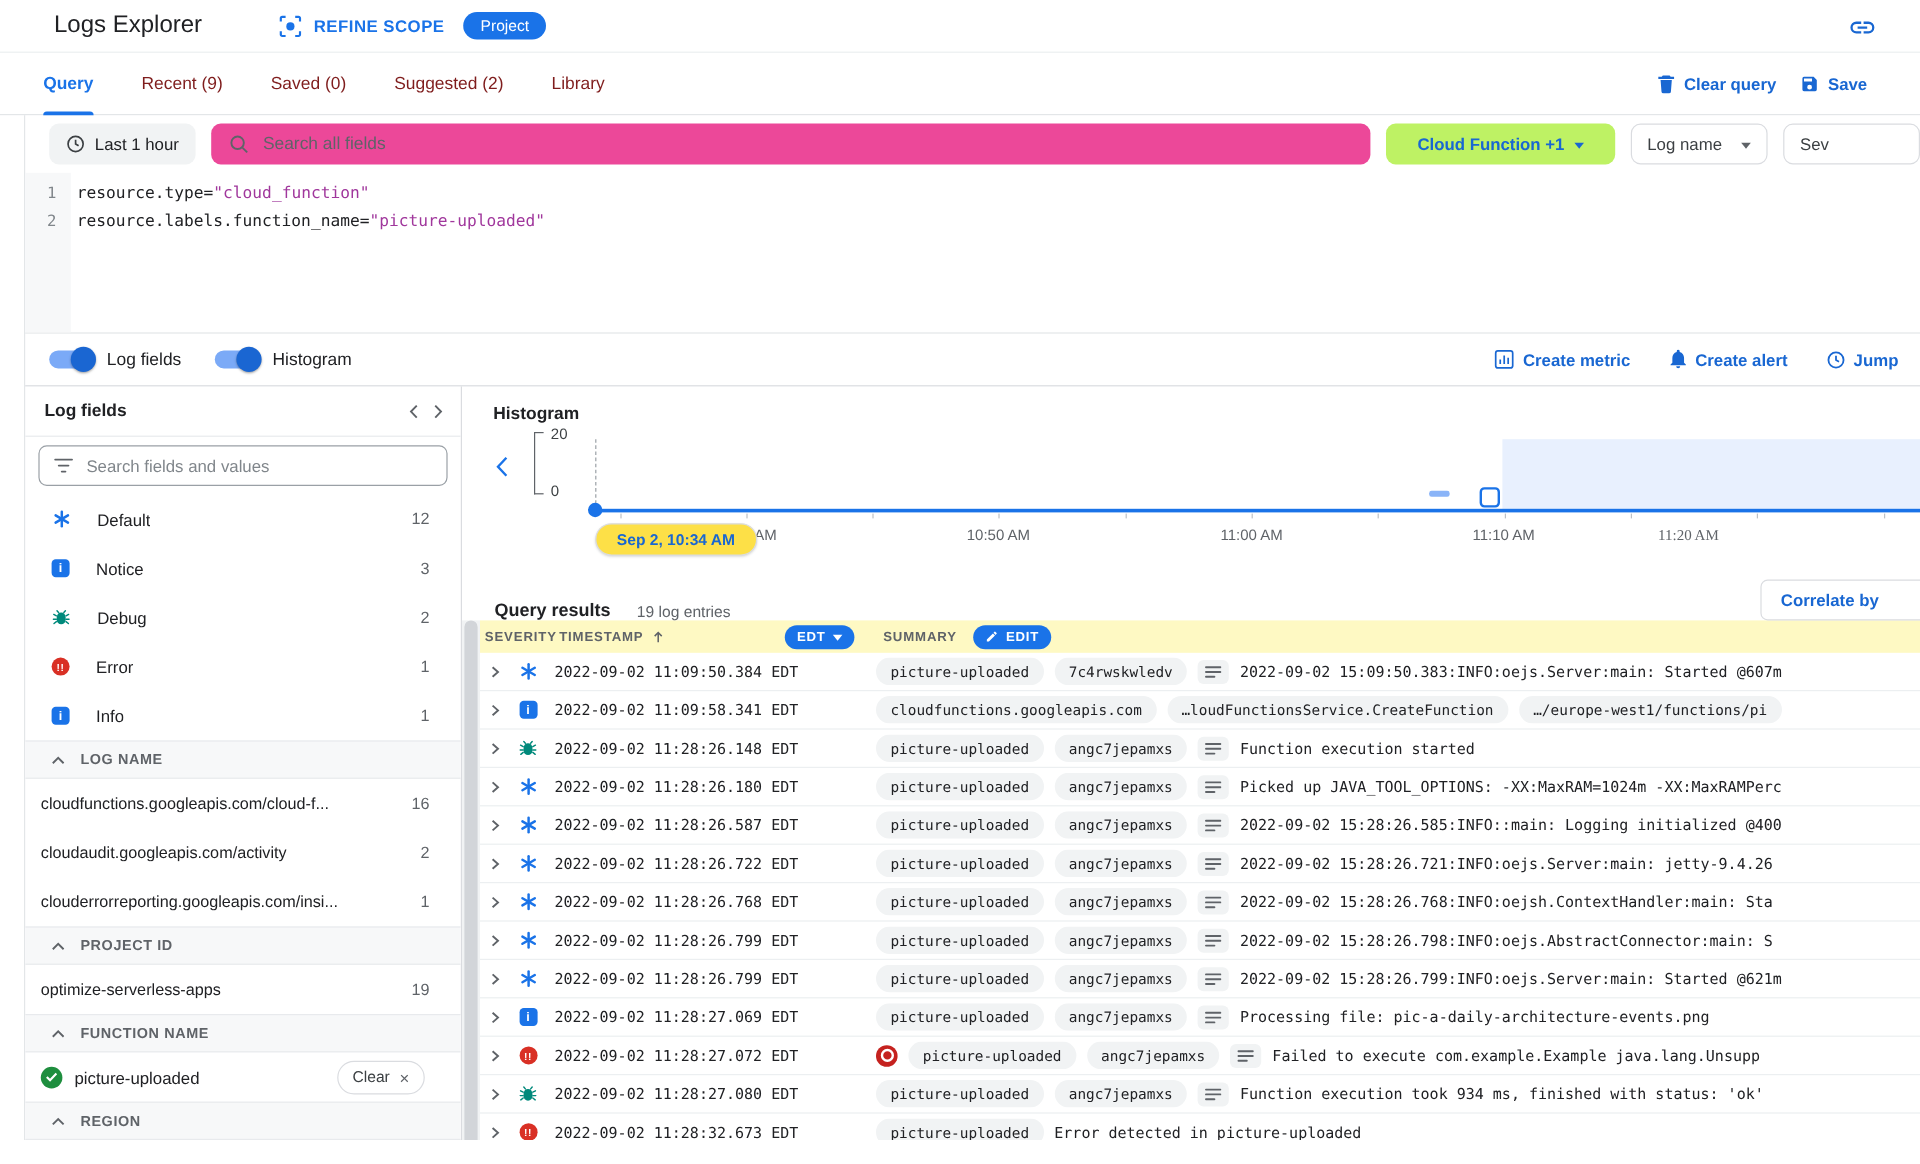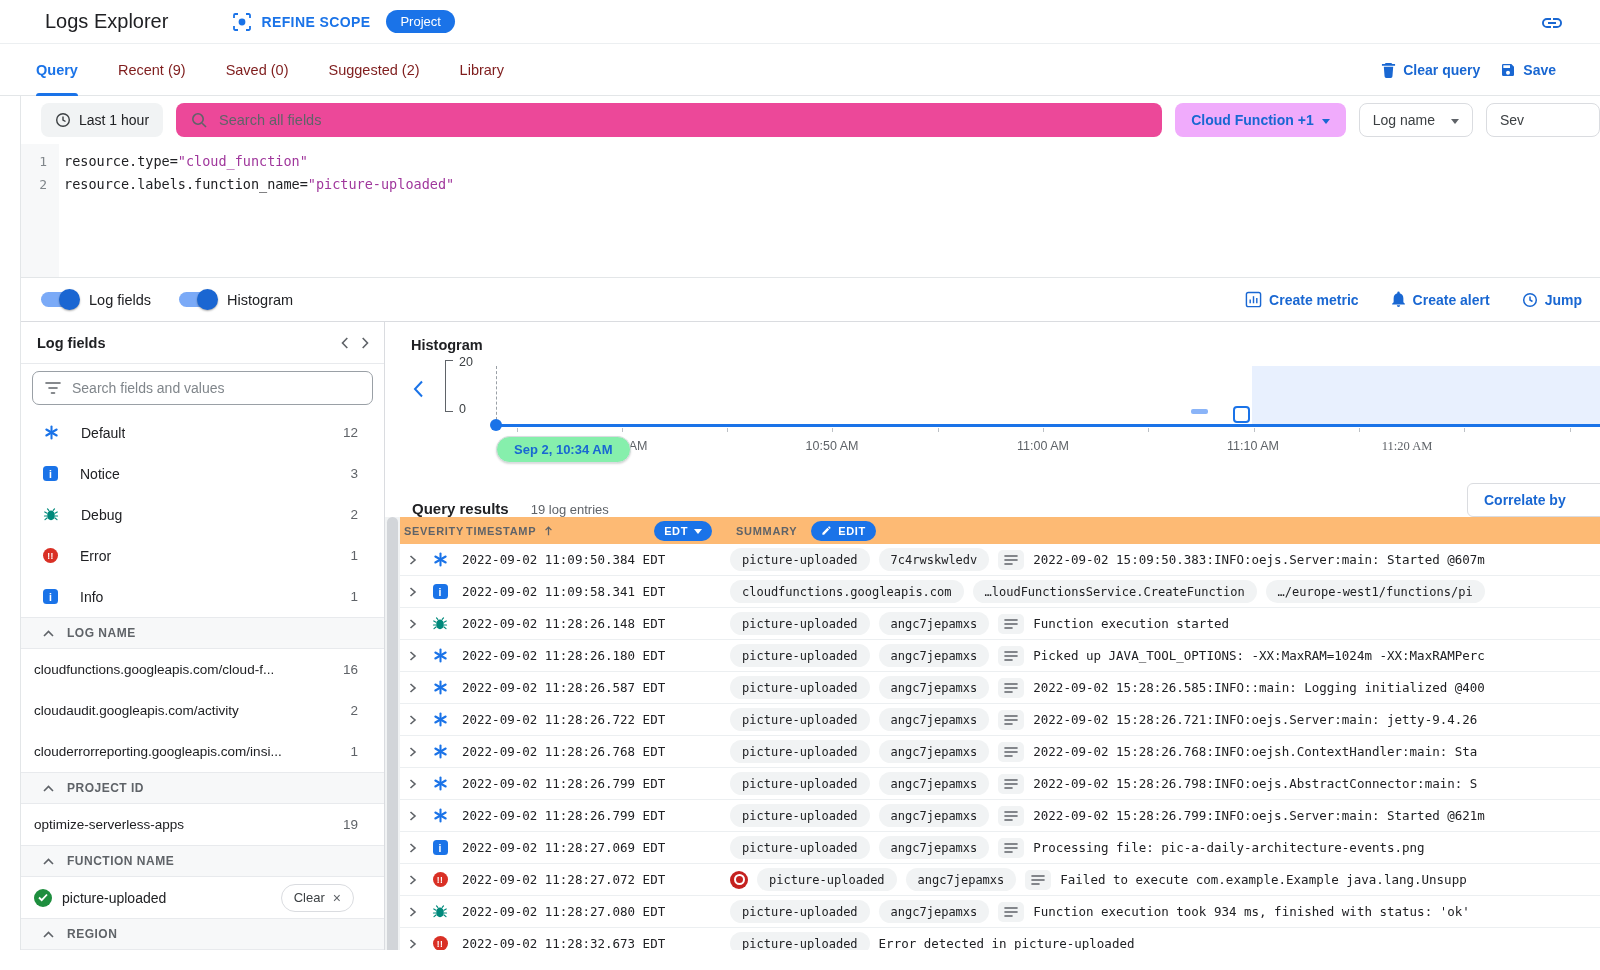--- a/index.html
+++ b/index.html
@@ -27,21 +27,21 @@
   
   .content{margin-left:20px;width:1580px;border-left:1px solid #e3e6e8;display:flex;flex-direction:column;height:874px}
 
   
   .querybar{height:48px;display:flex;align-items:center;gap:13px;padding-left:20px;flex:none}
   .pill{height:34px;display:flex;align-items:center;gap:8px;border-radius:8px;font-size:14px;cursor:pointer;white-space:nowrap;flex:none}
   .pill-gray{background:#f1f3f4;padding:0 14px;color:#202124}
   .searchbar{flex:1;min-width:0;background:#ec4899;border-radius:8px;height:34px;display:flex;align-items:center;gap:11px;padding:0 14px}
   .searchbar input{border:none;outline:none;background:transparent;flex:1;font-size:14.5px;color:#202124;font-family:"Liberation Sans",sans-serif}
   .searchbar input::placeholder{color:#5f6368}
-  .pill-blue{background:#f0abfc;color:#1967d2;font-weight:bold;padding:0 16px}
+  .pill-blue{background:#bef264;color:#1967d2;font-weight:bold;padding:0 26px}
   .pill-outline{border:1px solid #dadce0;background:#fff;color:#3c4043;padding:0 13px;min-width:110px}
   .caret{width:0;height:0;border-left:4.5px solid transparent;border-right:4.5px solid transparent;border-top:5px solid currentColor;margin-top:2px}
 
   
   .editor{height:134px;display:flex;border-bottom:1px solid #e3e6e8;flex:none}
   .gutter{width:38px;background:#f7f8f9;padding:6px 12px 0 0;text-align:right;color:#80868b;font-size:13px;line-height:23px;flex:none}
   .code{padding:6px 0 0 5px;font-size:13.5px;line-height:23px;flex:1;cursor:text}
   .code .str{color:#a0379c}
   .code .key{color:#202124}
 
@@ -97,32 +97,32 @@
   .ylab.top{left:74px;top:33px}
   .ylab.bot{left:74px;top:80px}
   .sel-region{position:absolute;left:867px;top:44px;width:360px;height:59px;background:#e8f0fe}
   .dash-line{position:absolute;left:111px;top:44px;height:59px;border-left:1px dashed #9aa0a6}
   .axis{position:absolute;left:111px;right:0;top:102px;height:2.5px;background:#1a73e8}
   .axis-dot{position:absolute;left:105px;top:97px;width:12px;height:12px;border-radius:50%;background:#1a73e8;cursor:grab}
   .hbar{position:absolute;left:806px;top:87px;width:17px;height:5px;background:#8ab4f8;border-radius:2px}
   .handle{position:absolute;left:848px;top:84px;width:17px;height:17px;background:#fff;border:2px solid #1a73e8;border-radius:4px;cursor:grab}
   .tick{position:absolute;top:105.5px;width:1px;height:4px;background:#bdc1c6}
   .tlab{position:absolute;top:117px;font-size:12.5px;color:#5f6368;transform:translateX(-50%);white-space:nowrap}
-  .marker-pill{position:absolute;left:111px;top:114px;height:27px;display:flex;align-items:center;padding:0 17px;background:#86efac;border:1px solid #dadce0;border-radius:14px;font-size:13px;color:#1967d2;font-weight:bold;box-shadow:0 1px 2px rgba(60,64,67,.2);z-index:2;white-space:nowrap;cursor:grab}
+  .marker-pill{position:absolute;left:111px;top:114px;height:27px;display:flex;align-items:center;padding:0 17px;background:#fde047;border:1px solid #dadce0;border-radius:14px;font-size:13px;color:#1967d2;font-weight:bold;box-shadow:0 1px 2px rgba(60,64,67,.2);z-index:2;white-space:nowrap;cursor:grab}
 
   .results-head{height:48px;display:flex;align-items:flex-end;padding-left:27px;position:relative}
   .rh-title{font-size:15px;font-weight:bold}
   .rh-count{margin-left:22px;font-size:13px;color:#5f6368}
   .correlate-btn{position:absolute;left:1082px;height:34px;border:1px solid #dadce0;border-radius:6px;display:flex;align-items:center;padding:0 16px 0 16px;font-size:14px;color:#1967d2;font-weight:bold;background:#fff;white-space:nowrap;width:220px;cursor:pointer}
 
   .results-scrollbar{position:absolute;left:0;top:195px;bottom:0;width:15px;background:#f1f3f4}
   .results-scrollbar .thumb{position:absolute;left:2px;right:2px;top:0;bottom:0;background:#d2d5d9;border-radius:6px}
 
   .results-table{margin-left:15px}
-  .thead{height:27px;background:#fdba74;display:flex;align-items:center;font-size:11px;color:#5f6368;letter-spacing:.7px;font-weight:bold}
+  .thead{height:27px;background:#fef9c3;display:flex;align-items:center;font-size:11px;color:#5f6368;letter-spacing:.7px;font-weight:bold}
   .th-sev{width:66px;padding-left:4px;flex:none}
   .th-ts{width:270px;display:flex;align-items:center;gap:7px;flex:none}
   .badge-chip{background:#1a73e8;color:#fff;border-radius:11px;height:20px;display:inline-flex;align-items:center;gap:6px;padding:0 10px;font-size:11px;font-weight:bold;letter-spacing:.6px;cursor:pointer;flex:none}
   .th-ts .badge-chip{margin-left:auto;margin-right:24px}
   .th-sum{display:flex;align-items:center;gap:14px}
 
   .log-row{height:32px;display:flex;align-items:center;border-bottom:1px solid #eceff1;cursor:pointer}
   .row-chev{width:24px;display:flex;justify-content:center;flex:none}
   .row-sev{width:32px;display:flex;justify-content:center;flex:none;margin-right:6px}
   .row-ts{width:268px;font-size:12.5px;color:#202124;flex:none;white-space:nowrap}

